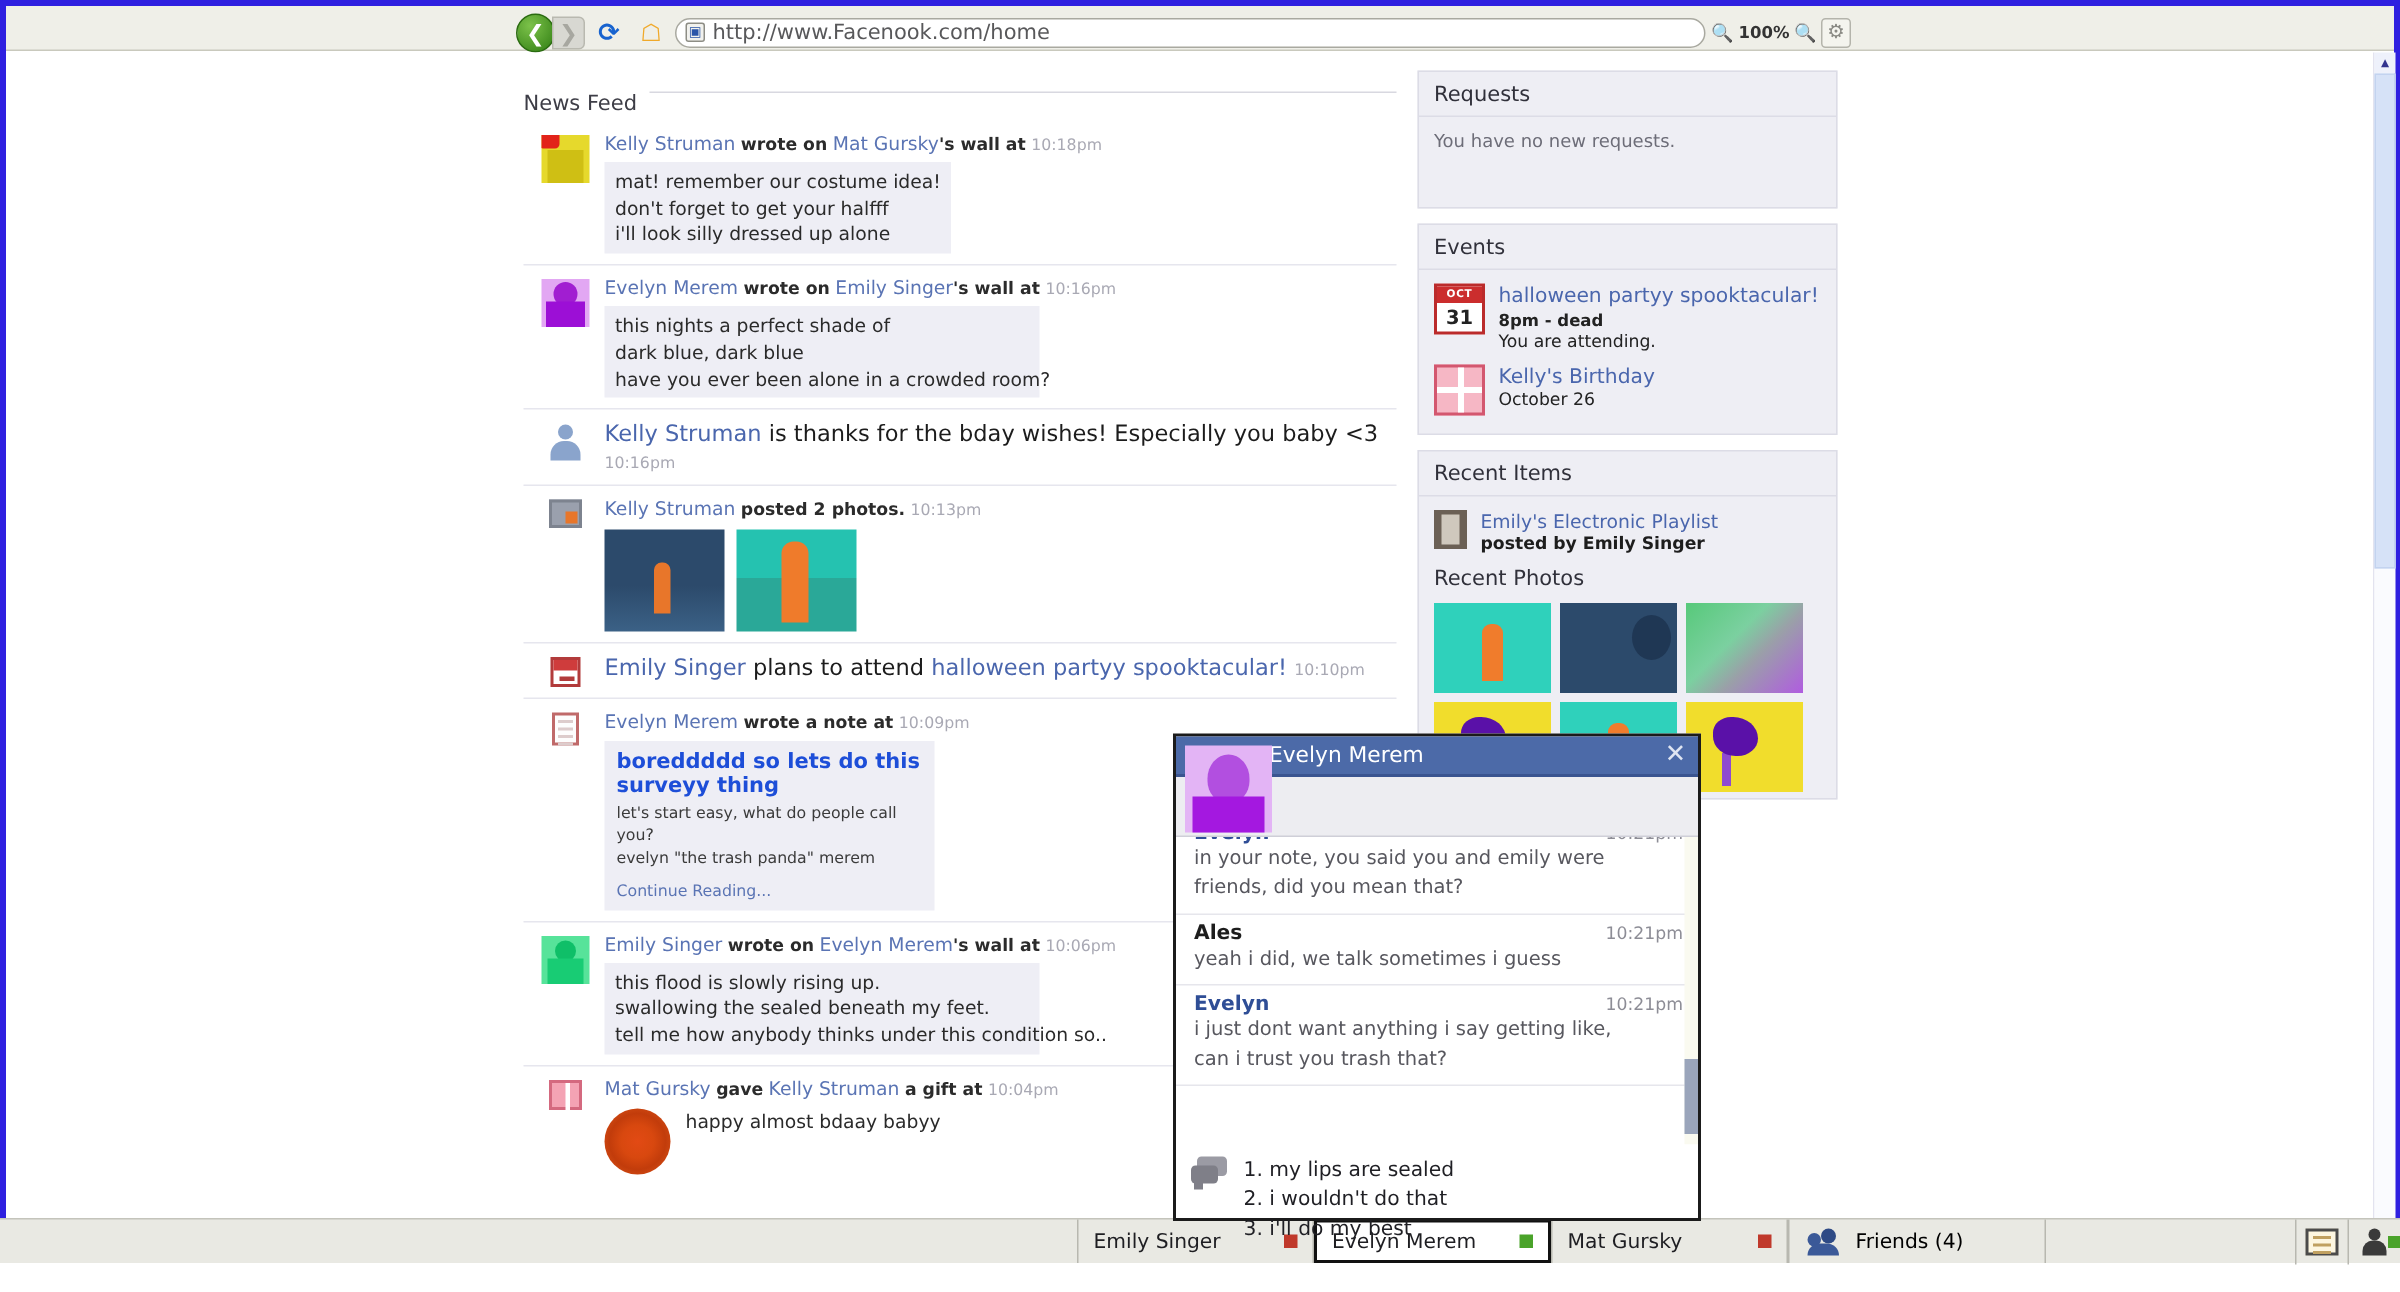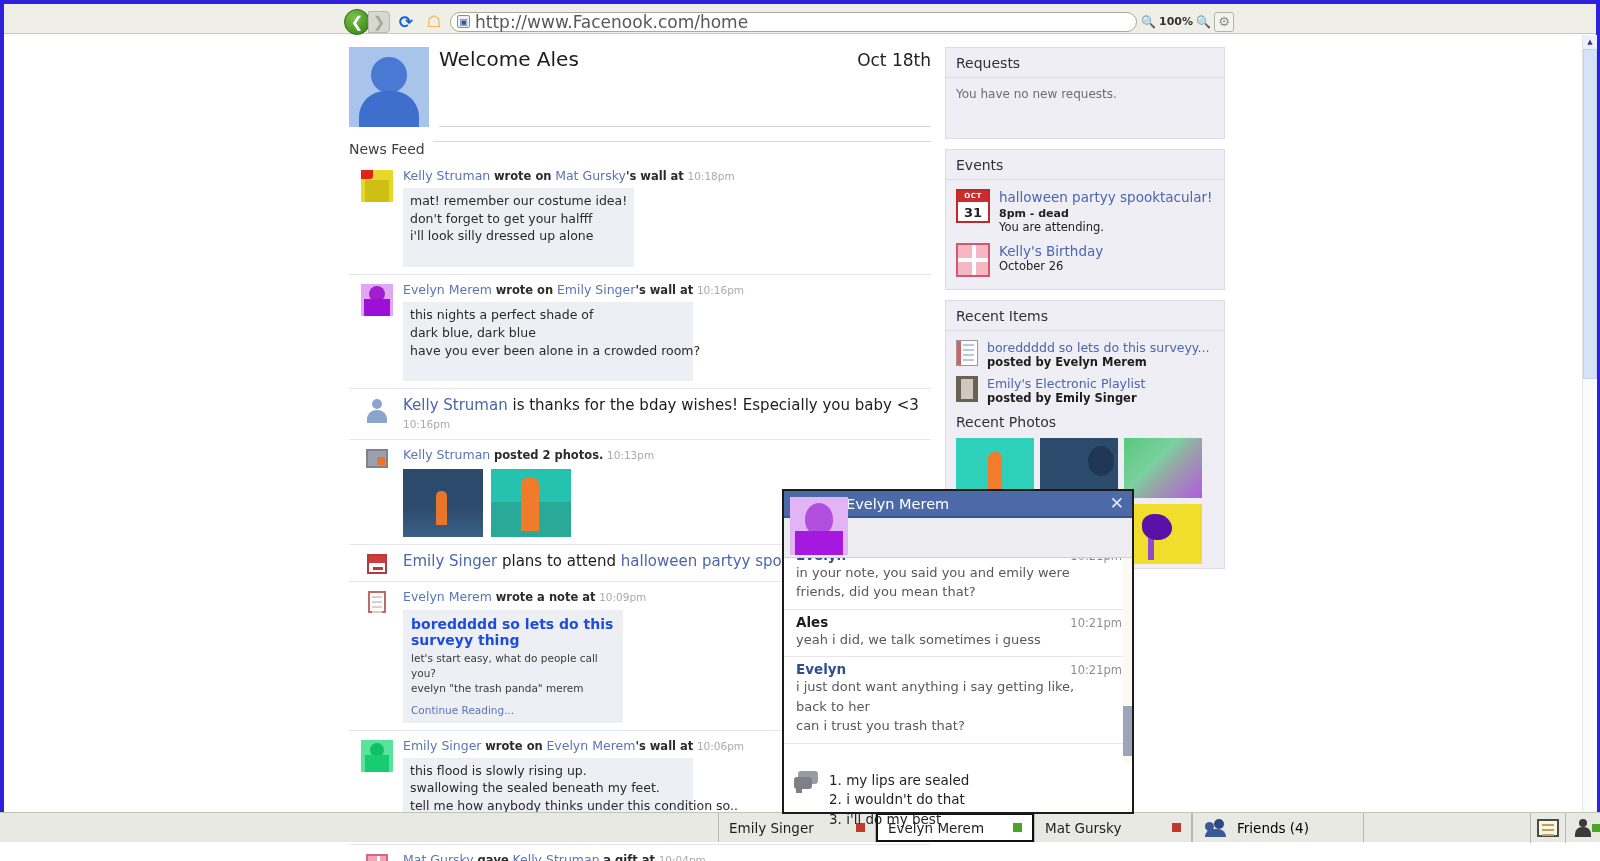--- a/index.html
+++ b/index.html
@@ -38,21 +38,21 @@
   .urlbar {
     flex:1 1 auto; height:20px; background:#fff;
     border:1px solid #a9a9a0; border-radius:10px;
     display:flex; align-items:center; padding:0 6px; gap:5px; min-width:0;
   }
   .url-favicon {
     width:13px; height:13px; background:#f2f2ee; border:1px solid #8d8d85;
     border-radius:2px; display:flex; align-items:center; justify-content:center;
     font-size:9px; color:#2a55a8; flex:0 0 auto;
   }
-  .url-text { font-size:17px; color:#58585a; white-space:nowrap; overflow:hidden; }
+  .url-text { font-size:14px; color:#58585a; white-space:nowrap; overflow:hidden; }
   .zoom-group { display:flex; align-items:center; gap:3px; flex:0 0 auto; }
   .mag { font-size:12px; color:#2a6fc9; }
   .zoom-pct { font-size:11px; color:#333; font-weight:bold; }
   .gear-btn {
     width:20px;height:20px;border:1px solid #b4b4ab;background:#f4f4ee;border-radius:3px;
     display:flex;align-items:center;justify-content:center;font-size:13px;color:#8a8a84;
   }
 
   
   .viewport { position:absolute; left:4px; top:35px; width:1592px; height:803px; background:#fff; }
@@ -94,21 +94,21 @@
   .feed { margin-top:4px; }
   .feed-item { display:flex; gap:10px; padding:7px 0 7px 12px; border-bottom:1px solid #e6e6ee; }
   .feed-item:last-child { border-bottom:none; }
   .fi-icon { width:32px; flex:0 0 auto; display:flex; justify-content:center; padding-top:2px; }
   .fi-body { flex:1 1 auto; min-width:0; }
   .meta { font-size:11.5px; color:#2b2b2b; line-height:1.35; }
   .nm { color:#5a74b4; font-size:12.5px; }
   .nm-big { color:#4a66ad; font-size:15px; }
   .bold { font-weight:bold; }
   .ts { color:#a9a9b4; font-size:10.5px; }
-  .bubble { background:#eeeef5; padding:4px 7px 22px; margin-top:3px; display:inline-block; max-width:290px; }
+  .bubble { background:#eeeef5; padding:4px 7px 4px; margin-top:3px; display:inline-block; max-width:290px; }
   .bubble p { font-size:12.5px; color:#2a2a2a; line-height:1.42; white-space:nowrap; }
   .status-line { font-size:15px; color:#1c1c1c; }
   .note-box { background:#eeeef5; padding:6px 8px 7px; margin-top:4px; width:220px; }
   .note-title { font-size:14px; font-weight:bold; color:#1d4ed8; }
   .note-body { font-size:10.5px; color:#3b3b3b; line-height:1.45; margin-top:3px; }
   .note-more { font-size:10.5px; color:#5a74b4; margin-top:7px; }
   .photos { display:flex; gap:8px; margin-top:5px; }
   .photo { width:80px; height:68px; }
   .ph1 { background:linear-gradient(#2c4a6b 0%, #2c4a6b 55%, #3b6186 100%); position:relative; overflow:hidden; }
   .ph1:after { content:""; position:absolute; left:33px; top:22px; width:11px; height:34px; background:#e8762a; border-radius:5px 5px 0 0;}
@@ -283,30 +283,20 @@
       <div class="vscroll-thumb"></div>
     </div>
 
     <div class="site">
 
 
       <div class="content">
 
         <div class="col-main">
 
-          <div class="profile-head">
-            <div class="avatar-big">
-              <div class="head"></div>
-                <div class="body"></div>
-            </div>
-            <div class="welcome-row">
-              <div class="welcome-txt">Welcome Ales</div>
-              <div class="date-txt">Oct 18th</div>
-            </div>
-          </div>
 
           <div class="section-title">
             <span>News Feed</span>
             <span class="rule"></span>
           </div>
 
           <div class="feed">
 
             <div class="feed-item">
               <div class="fi-icon">
@@ -504,33 +494,20 @@
                   <div class="evt-t">Kelly's Birthday</div>
                   <div class="evt-s2">October 26</div>
                 </div>
               </div>
             </div>
           </div>
 
           <div class="card">
             <div class="card-hd">Recent Items</div>
             <div class="card-bd" style="padding-bottom:4px;">
-              <div class="ritem">
-                <div class="ritem-ico-note">
-                  <div class="sp"></div>
-                    <div class="rl"></div>
-                    <div class="rl"></div>
-                    <div class="rl"></div>
-                    <div class="rl"></div>
-                </div>
-                <div>
-                  <div class="ritem-t">boreddddd so lets do this surveyy...</div>
-                  <div class="ritem-s">posted by Evelyn Merem</div>
-                </div>
-              </div>
               <div class="ritem">
                 <div class="ritem-ico-film">
                     <div class="inner"></div>
                   </div>
                 <div>
                   <div class="ritem-t">Emily's Electronic Playlist</div>
                   <div class="ritem-s">posted by Emily Singer</div>
                 </div>
               </div>
               <div class="card-hd" style="border:none;padding:2px 0 4px;">Recent Photos</div>
@@ -576,21 +553,20 @@
           <span class="msg-ts">10:21pm</span>
         </div>
         <div class="msg-txt">yeah i did, we talk sometimes i guess</div>
       </div>
       <div class="msg">
         <div class="msg-hd">
           <span class="msg-who">Evelyn</span>
           <span class="msg-ts">10:21pm</span>
         </div>
         <div class="msg-txt">i just dont want anything i say getting like,</div>
-        <div class="msg-txt">back to her</div>
         <div class="msg-txt">can i trust you trash that?</div>
       </div>
       <div class="chat-scroll">
         <div class="chat-thumb"></div>
       </div>
     </div>
 
     <div class="chat-opts">
       <div class="opt-ico">
         <div class="b1"></div>

